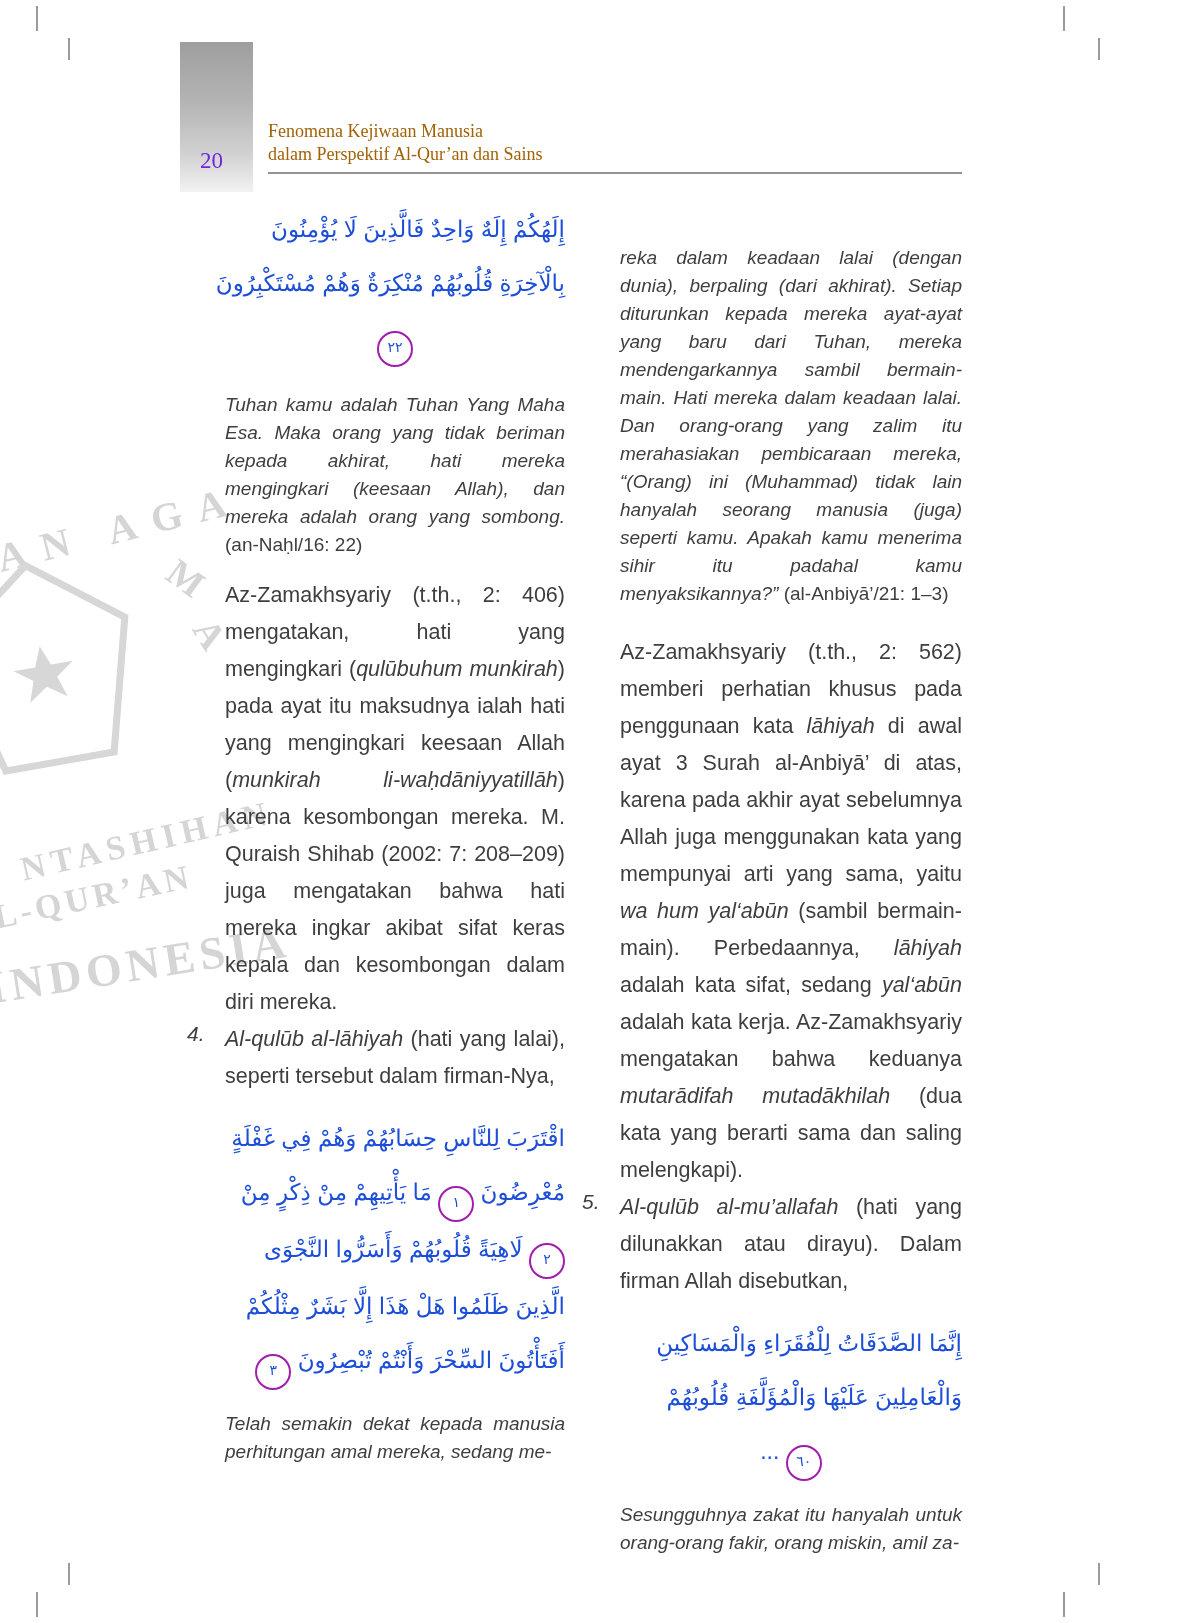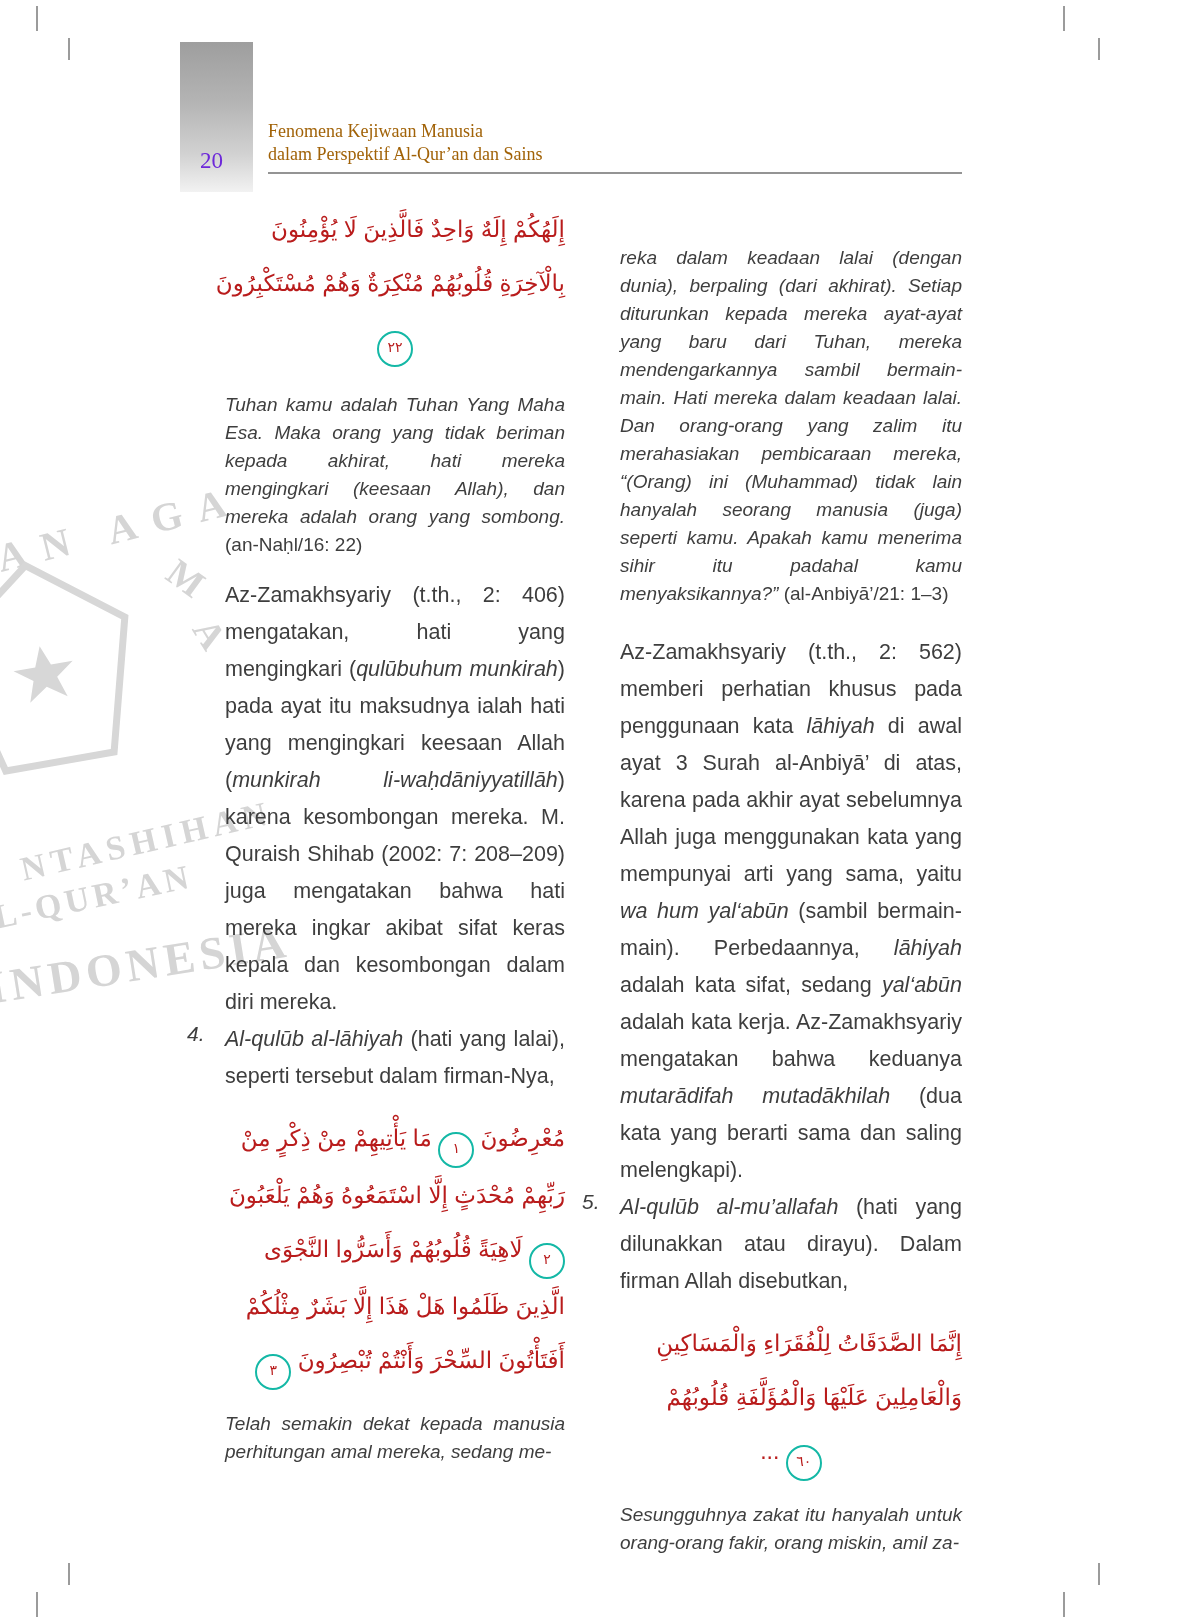--- a/index.html
+++ b/index.html
@@ -34,24 +34,24 @@
   
   .content{position:absolute;left:225px;top:202px;width:737px;display:flex;gap:55px;z-index:2;}
   .col-left{width:340px;flex:none;}
   .col-right{width:342px;flex:none;margin-top:42px;}
 
   p{margin:0;}
   .trans{font-size:19px;line-height:28px;text-align:justify;color:#3e3e3e;}
   .para{font-size:21.5px;line-height:37px;text-align:justify;color:#3e3e3e;}
   .it{font-style:italic;}
 
-  .arabic{direction:rtl;font-size:23px;line-height:54px;color:#b91c1c;}
+  .arabic{direction:rtl;font-size:23px;line-height:54px;color:#1d4ed8;}
   .aline{white-space:nowrap;text-align:right;}
   .aline.center{text-align:center;}
-  .ayah{display:inline-block;width:32px;height:32px;border:2px solid #14b8a6;border-radius:50%;
+  .ayah{display:inline-block;width:32px;height:32px;border:2px solid #a21caf;border-radius:50%;
     line-height:29px;text-align:center;font-size:14px;vertical-align:-7px;white-space:nowrap;}
 
   .list-item{position:relative;}
   .list-num{position:absolute;left:-38px;top:1px;font-size:21px;font-style:italic;color:#3e3e3e;}
 
   .mb-24{margin-bottom:24px;}
   .mb-18{margin-bottom:18px;}
   .mb-20{margin-bottom:20px;}
   .mt-16{margin-top:16px;}
   .mt-26{margin-top:26px;}
@@ -103,22 +103,22 @@
       <p class="trans mb-18"><span class="it">Tuhan kamu adalah Tuhan Yang Maha Esa. Maka orang yang tidak beriman kepada akhirat, hati mereka mengingkari (keesaan Allah), dan mereka adalah orang yang sombong. </span><span>(an-Naḥl/16: 22)</span></p>
 
       <p class="para"><span>Az-Zamakhsyariy (t.th., 2: 406) mengatakan, hati yang mengingkari (</span><span class="it">qulūbuhum munkirah</span><span>) pada ayat itu maksudnya ialah hati yang mengingkari keesaan Allah (</span><span class="it">munkirah li-waḥdāniyyatillāh</span><span>) karena kesombongan mereka. M. Quraish Shihab (2002: 7: 208–209) juga mengatakan bahwa hati mereka ingkar akibat sifat keras kepala dan kesombongan dalam diri mereka.</span></p>
 
       <div class="list-item">
         <span class="list-num">4.</span>
         <p class="para"><span class="it">Al-qulūb al-lāhiyah</span><span> (hati yang lalai), seperti tersebut dalam firman-Nya,</span></p>
       </div>
 
       <div class="arabic mt-16 mb-20">
+        <div class="aline"><span>اقْتَرَبَ لِلنَّاسِ حِسَابُهُمْ وَهُمْ فِي غَفْلَةٍ</span></div>
         <div class="aline"><span>مُعْرِضُونَ </span><span class="ayah">١</span><span> مَا يَأْتِيهِمْ مِنْ ذِكْرٍ مِنْ</span></div>
-        <div class="aline"><span>رَبِّهِمْ مُحْدَثٍ إِلَّا اسْتَمَعُوهُ وَهُمْ يَلْعَبُونَ</span></div>
         <div class="aline"><span class="ayah">٢</span><span> لَاهِيَةً قُلُوبُهُمْ وَأَسَرُّوا النَّجْوَى</span></div>
         <div class="aline"><span>الَّذِينَ ظَلَمُوا هَلْ هَذَا إِلَّا بَشَرٌ مِثْلُكُمْ</span></div>
         <div class="aline"><span>أَفَتَأْتُونَ السِّحْرَ وَأَنْتُمْ تُبْصِرُونَ </span><span class="ayah">٣</span></div>
       </div>
 
       <p class="trans"><span class="it">Telah semakin dekat kepada manusia perhitungan amal mereka, sedang me-</span></p>
     </div>
 
     <div class="col-right">
       <p class="trans"><span class="it">reka dalam keadaan lalai (dengan dunia), berpaling (dari akhirat). Setiap diturunkan kepada mereka ayat-ayat yang baru dari Tuhan, mereka mendengarkannya sambil bermain-main. Hati mereka dalam keadaan lalai. Dan orang-orang yang zalim itu merahasiakan pembicaraan mereka, “(Orang) ini (Muhammad) tidak lain hanyalah seorang manusia (juga) seperti kamu. Apakah kamu menerima sihir itu padahal kamu menyaksikannya?” </span><span>(al-Anbiyā’/21: 1–3)</span></p>

